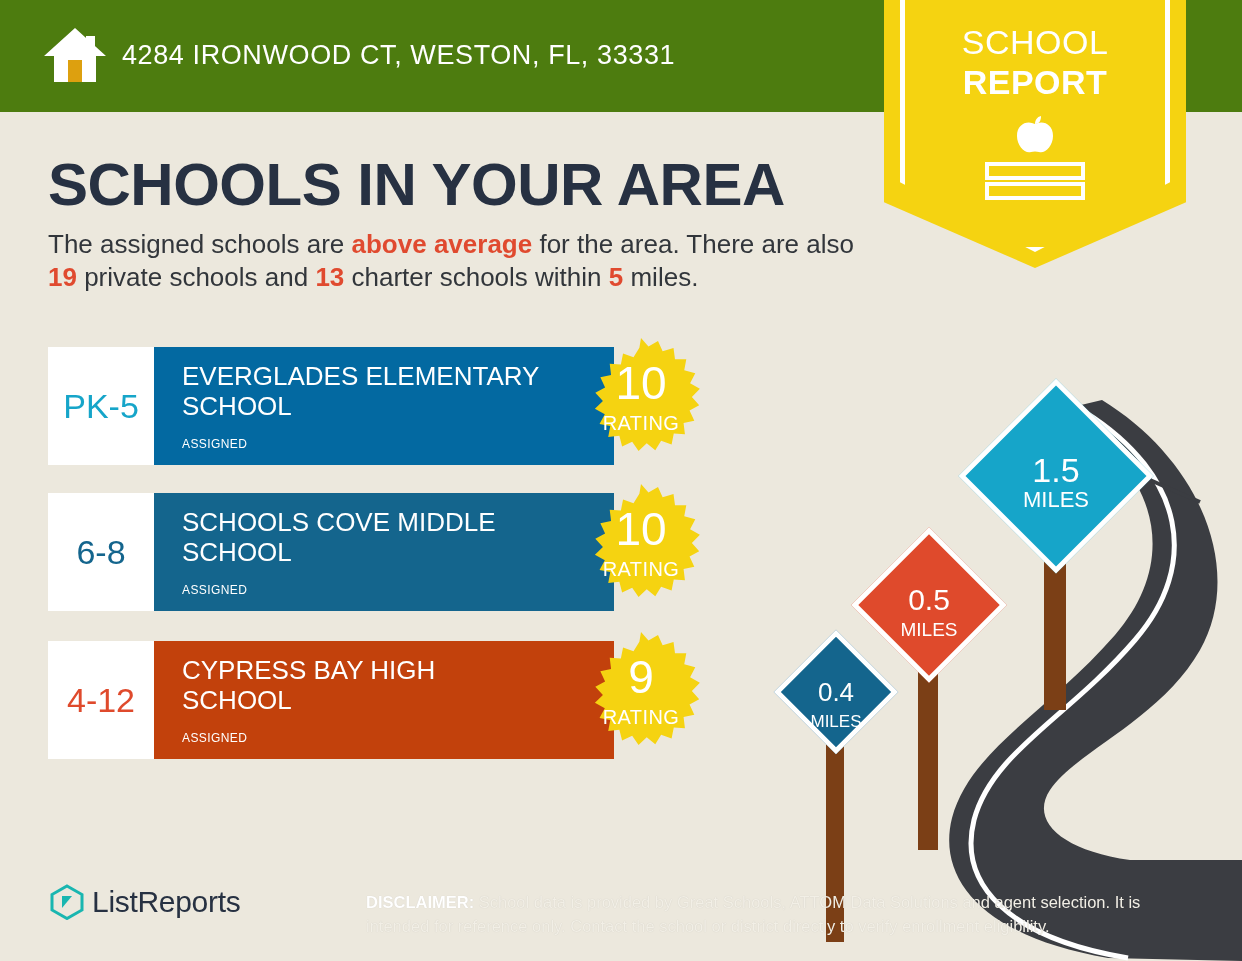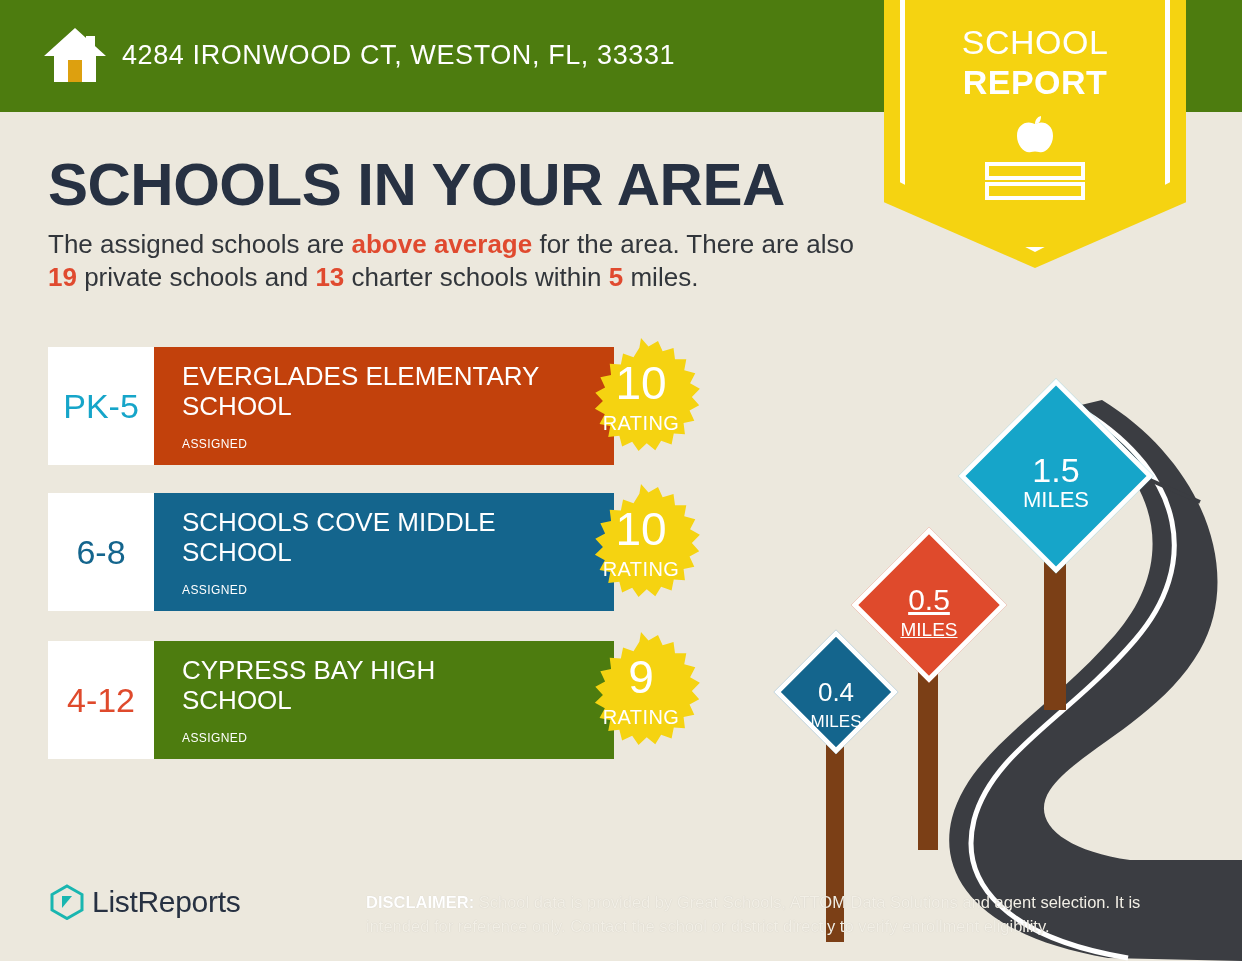--- a/index.html
+++ b/index.html
@@ -272,21 +272,21 @@
 
   <p id="intro">
     <span>The assigned schools are </span><b>above average</b><span> for the area. There are also </span><b>19</b><span> private schools and </span><b>13</b><span> charter schools within </span><b>5</b><span> miles.</span>
   </p>
 
 
   <div class="school-row r0">
     <div class="grade-box">
       <span style="color:#16a5c9">PK-5</span>
     </div>
-    <div class="bar" style="background:#c2410c">
+    <div class="bar" style="background:#0369a1">
       <div class="sname">EVERGLADES ELEMENTARY SCHOOL</div>
       <div class="assigned">ASSIGNED</div>
     </div>
     <div class="rating">
       <div class="starburst"></div>
       <div class="num">10</div>
       <div class="lbl">RATING</div>
     </div>
   </div>
 
@@ -302,21 +302,21 @@
       <div class="starburst"></div>
       <div class="num">10</div>
       <div class="lbl">RATING</div>
     </div>
   </div>
 
   <div class="school-row r2">
     <div class="grade-box">
       <span style="color:#df4a2c">4-12</span>
     </div>
-    <div class="bar" style="background:#4d7c0f">
+    <div class="bar" style="background:#c2410c">
       <div class="sname">CYPRESS BAY HIGH SCHOOL</div>
       <div class="assigned">ASSIGNED</div>
     </div>
     <div class="rating">
       <div class="starburst"></div>
       <div class="num">9</div>
       <div class="lbl">RATING</div>
     </div>
   </div>
 
@@ -336,21 +336,21 @@
       <div class="txt" style="left:17px; top:62px; width:138px;">
         <div class="dist">1.5</div>
         <div class="unit">MILES</div>
       </div>
     </div>
 
     
     <div class="sign" style="left:122px; top:140px;">
       <div class="post" style="left:66px; top:130px; width:20px; height:190px;"></div>
       <div class="diamond" style="left:22px; top:20px; width:110px; height:110px; background:#df4a2c;"></div>
-      <div class="txt" style="left:22px; top:52px; width:110px;text-decoration:underline;">
+      <div class="txt" style="left:22px; top:52px; width:110px;">
         <div class="dist" style="font-size:30px;">0.5</div>
         <div class="unit" style="font-size:19px;">MILES</div>
       </div>
     </div>
 
     
     <div class="sign" style="left:46px; top:242px;">
       <div class="post" style="left:50px; top:110px; width:18px; height:200px;"></div>
       <div class="diamond" style="left:16px; top:16px; width:88px; height:88px; background:#14658d;"></div>
       <div class="txt" style="left:16px; top:42px; width:88px;">

